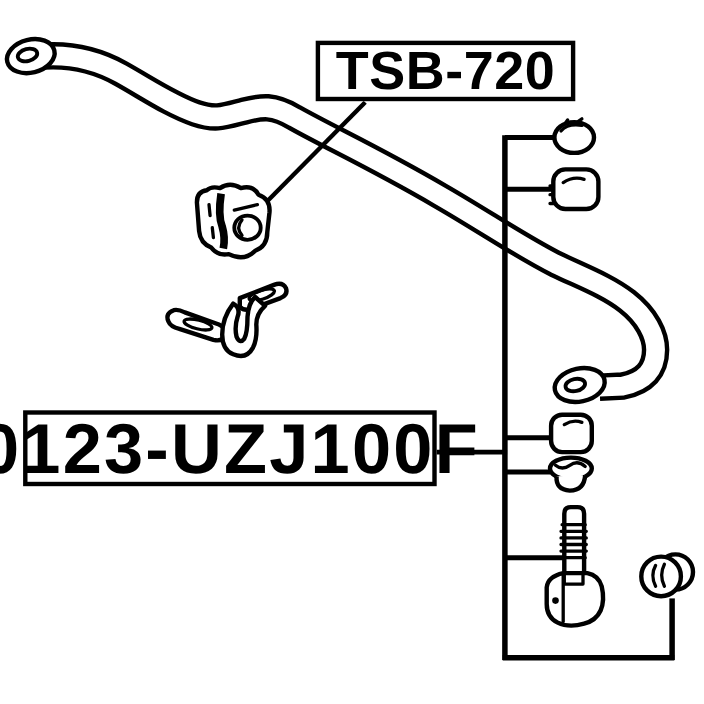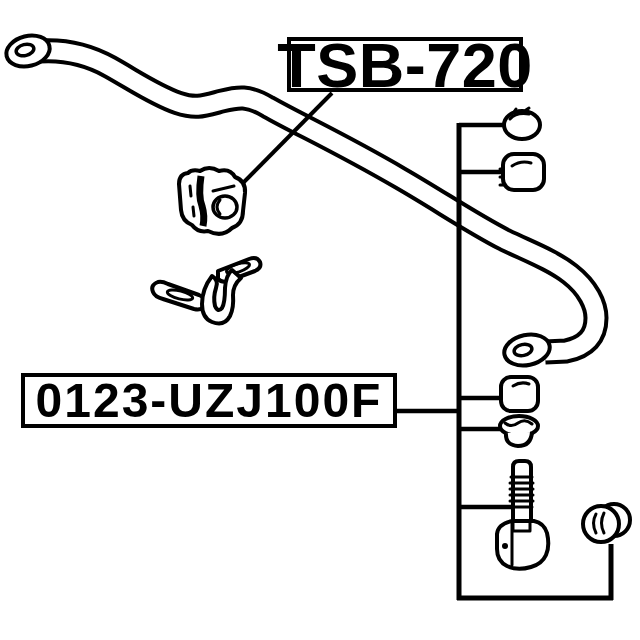--- a/index.html
+++ b/index.html
@@ -16,25 +16,25 @@
     box-sizing:border-box;
     border:4px solid #000;
     background:#fff;
     display:flex;align-items:center;justify-content:center;
     font-weight:bold;
     color:#000;
     white-space:nowrap;
   }
   .label-tsb{
     left:287px;top:37px;width:236px;height:55px;
-    font-size:63px;letter-spacing:0.5px;
+    font-size:49px;letter-spacing:0.5px;
   }
   .label-uzj{
-    left:21px;top:373px;width:376px;height:55px;
-    font-size:48px;letter-spacing:2px;
+    left:21px;top:373px;width:376px;height:69px;
+    font-size:64px;letter-spacing:2px;
   }
   
   .bar-outer{fill:none;stroke:#000;stroke-width:25;}
   .bar-inner{fill:none;stroke:#fff;stroke-width:17;}
   .part{fill:#fff;stroke:#000;stroke-width:4;stroke-linejoin:round;}
   .hole{fill:#fff;stroke:#000;stroke-width:3.5;}
   .slot{fill:none;stroke:#000;stroke-width:3;}
   .detail{fill:none;stroke:#000;stroke-width:3;stroke-linecap:round;}
   .conn{fill:none;stroke:#000;stroke-width:4.5;stroke-linecap:butt;}
   .conn-heavy{fill:none;stroke:#000;stroke-width:5;stroke-linecap:butt;}

